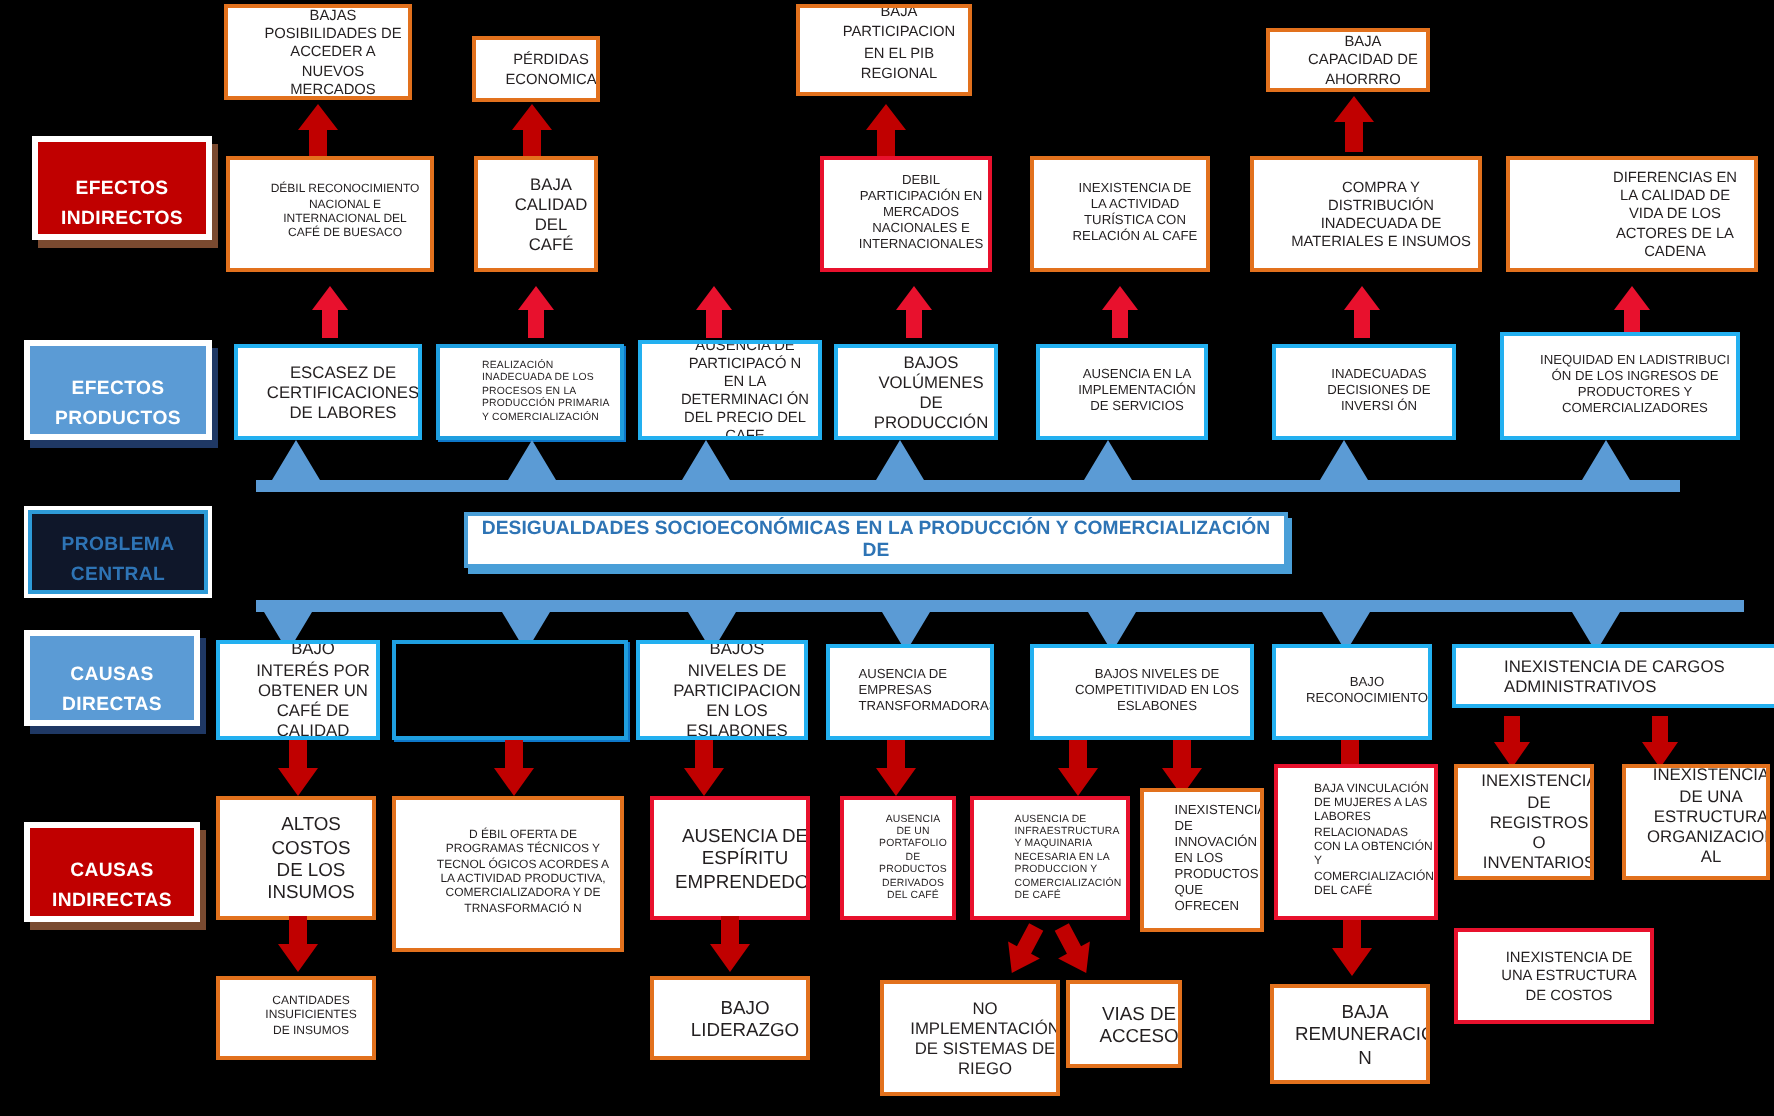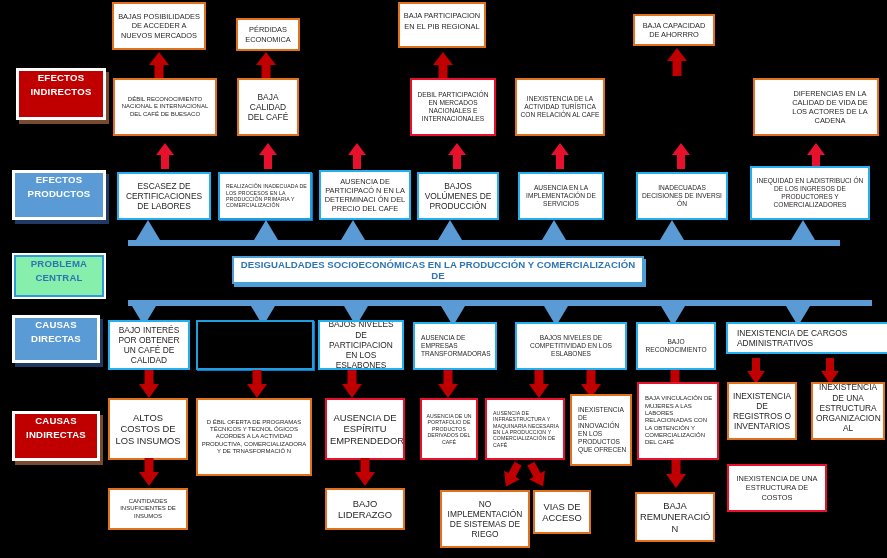--- a/index.html
+++ b/index.html
@@ -21,60 +21,60 @@
     background:#ffffff;
     color:#231f20;
     display:flex;
     align-items:center;
     justify-content:center;
     text-align:center;
     line-height:1.22;
     overflow:hidden;
     padding:2px 3px;
   }
-  .node span{display:block;width:100%;}
+  .node span{display:block;width:100%;margin-left:15px;}
 
   .b-orange{border:2px solid #e2711d;}
   .b-red{border:2px solid #e8112d;}
   .b-blue{border:2px solid #23b0f0;}
   .b-blue2{border:2px solid #1f9fe0; box-shadow:1px 1px 0 0 #0d77c9;}
   .empty-node{background:#000;}
 
   
   .t5{font-size:5.2px;letter-spacing:.1px;}
   .t6{font-size:6px;}
   .t65{font-size:6.6px;}
   .t7{font-size:7.4px;}
   .t8{font-size:8.4px;}
   .t9{font-size:9.4px;}
 
   
   .stage{
     position:absolute;
     box-sizing:border-box;
-    display:flex;align-items:flex-start;justify-content:center;
+    display:flex;align-items:flex-end;justify-content:center;
     text-align:center;
     font-weight:bold;
     color:#ffffff;
     font-size:9.6px;
     line-height:1.5;
     letter-spacing:.2px;
   }
   .stage-red{
     background:#c00000;
     border:1px solid #ffffff;
     box-shadow:0 0 0 2px #ffffff, 3px 4px 0 2px #7a4a30;
   }
   .stage-blue{
     background:#5b9bd5;
     border:1px solid #ffffff;
     box-shadow:0 0 0 2px #ffffff, 3px 4px 0 2px #1f3864;
   }
   .stage-blue-plain{
-    background:#86efac;
+    background:#0f172a;
     color:#2e74b5;
     border:2px solid #2e9bd8;
     box-shadow:0 0 0 2px #ffffff;
   }
 
   
   .central{
     position:absolute;
     box-sizing:border-box;
     background:#ffffff;
@@ -175,20 +175,23 @@
   </div>
   <div class="node b-orange t8" style="left:237px;top:78px;width:62px;height:58px;">
     <span>BAJA CALIDAD DEL CAFÉ</span>
   </div>
   <div class="node b-red t65" style="left:410px;top:78px;width:86px;height:58px;">
     <span>DEBIL PARTICIPACIÓN EN MERCADOS NACIONALES E INTERNACIONALES</span>
   </div>
   <div class="node b-orange t65" style="left:515px;top:78px;width:90px;height:58px;">
     <span>INEXISTENCIA DE LA ACTIVIDAD TURÍSTICA CON RELACIÓN AL CAFE</span>
   </div>
+  <div class="node b-orange t7" style="left:625px;top:78px;width:116px;height:58px;">
+    <span>COMPRA Y DISTRIBUCIÓN INADECUADA DE MATERIALES E INSUMOS</span>
+  </div>
   <div class="node b-orange t7" style="left:753px;top:78px;width:126px;height:58px;padding-left:31px;">
     <span>DIFERENCIAS EN LA CALIDAD DE VIDA DE LOS ACTORES DE LA CADENA</span>
   </div>
 
   <div class="arrow" style="left:155px;top:143px;">
     <svg width="20" height="26" viewBox="0 0 20 26">
         <polygon points="10,0 19,12 14,12 14,26 6,26 6,12 1,12" fill="#e8112d"></polygon>
       </svg>
   </div>
   <div class="arrow" style="left:258px;top:143px;">

